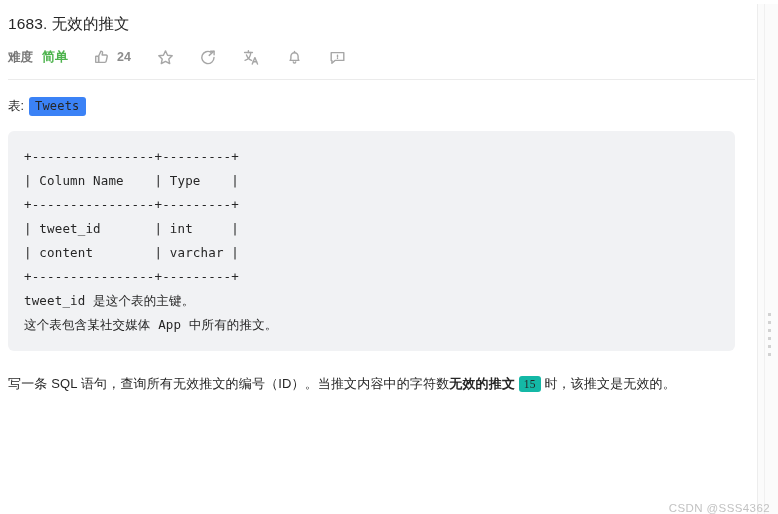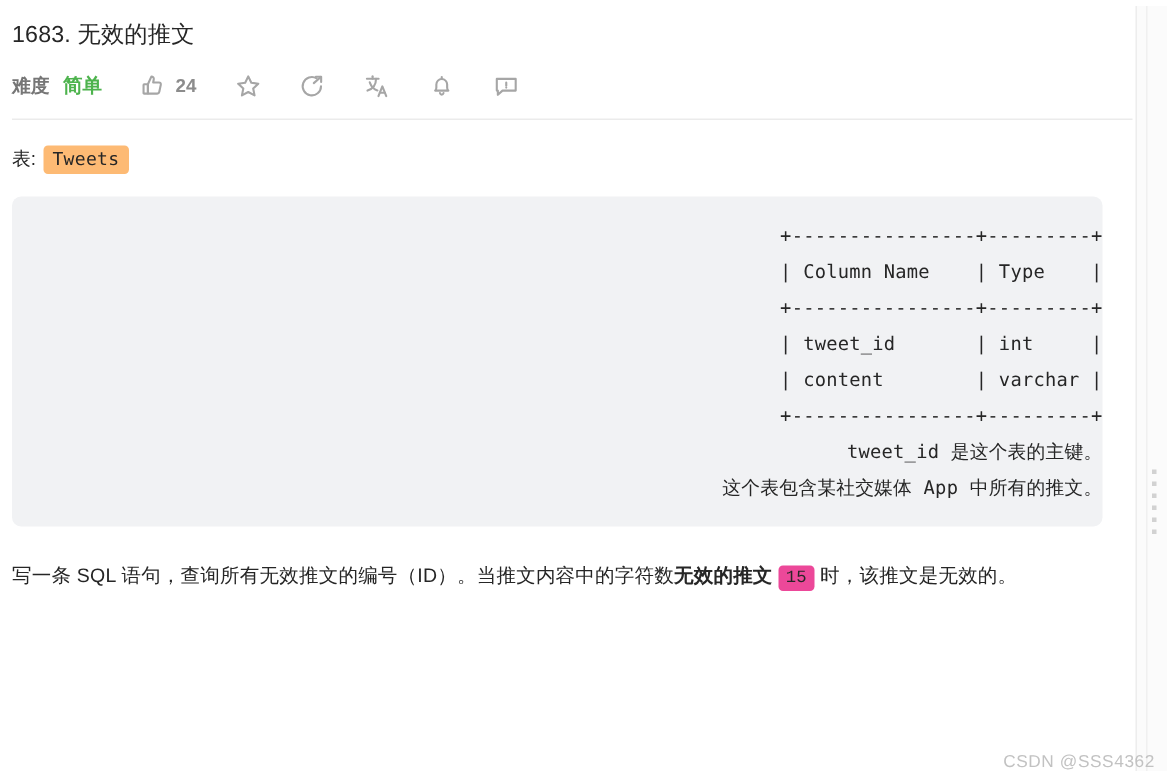--- a/index.html
+++ b/index.html
@@ -118,21 +118,21 @@
   .table-line {
     margin-top: 17px;
     font-size: 12.5px;
     color: #262626;
     display: flex;
     align-items: center;
   }
   .inline-code {
     font-family: "DejaVu Sans Mono", "Liberation Mono", monospace;
     font-size: 12px;
-    background: #fdba74;
+    background: #3b82f6;
     border-radius: 3px;
     padding: 2px 6px 3px 6px;
     color: #262626;
     margin-left: 5px;
     letter-spacing: 0.2px;
   }
 
   
   .code-block {
     margin-top: 15px;
@@ -144,39 +144,38 @@
   }
   .code-block pre {
     margin: 0;
     padding: 0 0 0 16px;
     font-family: "DejaVu Sans Mono", "Liberation Mono", monospace;
     font-size: 12.5px;
     line-height: 24px;
     color: #262626;
     white-space: pre;
     letter-spacing: 0.15px;
-    text-align: right;
   }
   .code-block .zh { color: #262626; }
   .code-block .ident { color: #262626; }
 
   
   .para {
     font-size: 13px;
     line-height: 22px;
     color: #262626;
     margin-top: 22px;
     letter-spacing: 0.15px;
   }
   .para.tight { margin-top: 20px; }
   .para b { font-weight: bold; }
   .num-code {
-    font-family: Liberation Mono, monospace;
+    font-family: Liberation Serif, serif;
     font-size: 11.5px;
-    background: #ec4899;
+    background: #14b8a6;
     border-radius: 3px;
     padding: 2px 5px 2px 5px;
     color: #262626;
   }
 
   
   #right-rail {
     position: absolute;
     left: 757px;
     top: 0;

